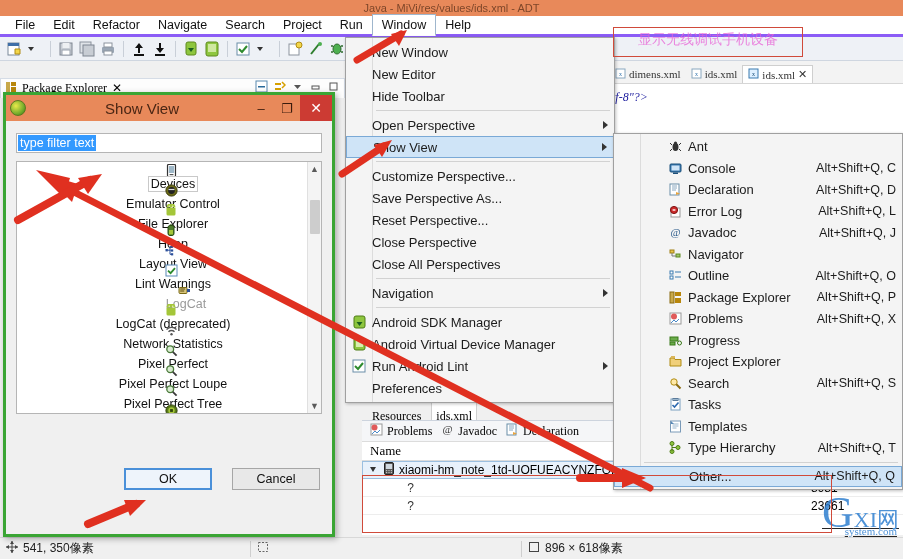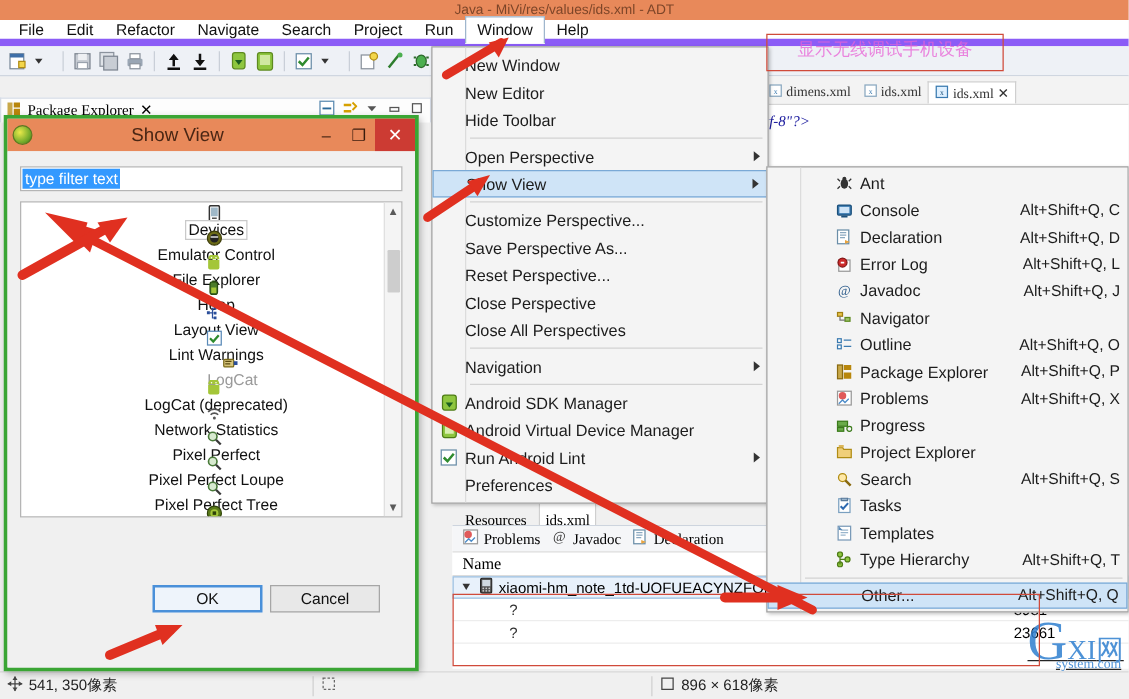--- a/index.html
+++ b/index.html
@@ -18,21 +18,21 @@
   .titlebar {
     position:absolute; left:0; top:0; width:903px; height:16px;
     background:#e8895a; color:#6b3a20; font-size:11px;
     display:flex; align-items:center; justify-content:center;
     overflow:hidden; white-space:nowrap;
   }
   .titlebar .tb-text{ opacity:.85; }
 
   .menubar {
     position:absolute; left:0; top:16px; width:903px; height:21px;
-    background:#ffffff; border-bottom:6px solid #8b5cf6;
+    background:#ffffff; border-bottom:3px solid #8b5cf6;
     display:flex; align-items:center; padding-left:6px;
   }
   .menubar .mi {
     padding:2px 9px; font-size:12.5px; color:#111; white-space:nowrap; line-height:16px;
   }
   .menubar .mi.active { background:#ffffff; border:1px solid #9fb6cd; border-bottom-color:#fff; position:relative; z-index:40; }
 
   .toolbar {
     position:absolute; left:0; top:37px; width:903px; height:24px;
     background:#eef1f6; border-bottom:1px solid #cfd6e0;
@@ -113,21 +113,21 @@
     position:relative; overflow:hidden;
   }
   .list-inner{ position:absolute; left:0; top:0; right:14px; bottom:0; padding-top:2px;}
   .li{ display:flex; align-items:center; height:20px; padding-left:22px; font-size:12.5px; color:#111;flex-direction:column; }
   .li .li-ic{ width:18px; min-width:18px; height:16px; display:flex; align-items:center; justify-content:center; margin-right:4px;}
   .li.dim{ color:#9a9a9a;padding-left:48px; }
   .li.sel-outline .li-lbl{ outline:1px solid #c9c9c9; padding:0 2px;}
   .vscroll{ position:absolute; right:0; top:0; width:14px; bottom:0; background:#f4f4f4; border-left:1px solid #e0e0e0;}
   .vs-up,.vs-dn{ height:14px; display:flex; align-items:center; justify-content:center; color:#5a5a5a; font-size:9px;}
   .vs-thumb{ position:absolute; left:2px; top:38px; width:10px; height:34px; background:#cdcdcd; border-radius:1px;}
-  .btn-row{ position:absolute; left:0; right:0; bottom:44px; display:flex; justify-content:flex-end; gap:6px; padding-right:28px;}
+  .btn-row{ position:absolute; left:0; right:0; bottom:44px; display:flex; justify-content:flex-end; gap:20px; padding-right:12px;}
   .dbtn{ width:88px; height:22px; background:#e8e8e8; border:1px solid #a6a6a6;
          display:flex;align-items:center;justify-content:center; font-size:12.5px; color:#111;}
   .dbtn.def{ border:2px solid #4a90d9; background:#eef4fb;}
 
   
   .res-tabs{
     position:absolute; left:368px; top:396px; width:242px; height:20px;
     display:flex; align-items:center; gap:6px; font-family:"Liberation Serif", serif; font-size:12px;
   }
   .res-tab{ display:flex;align-items:center;gap:4px; padding:1px 4px;flex-direction:column; }

